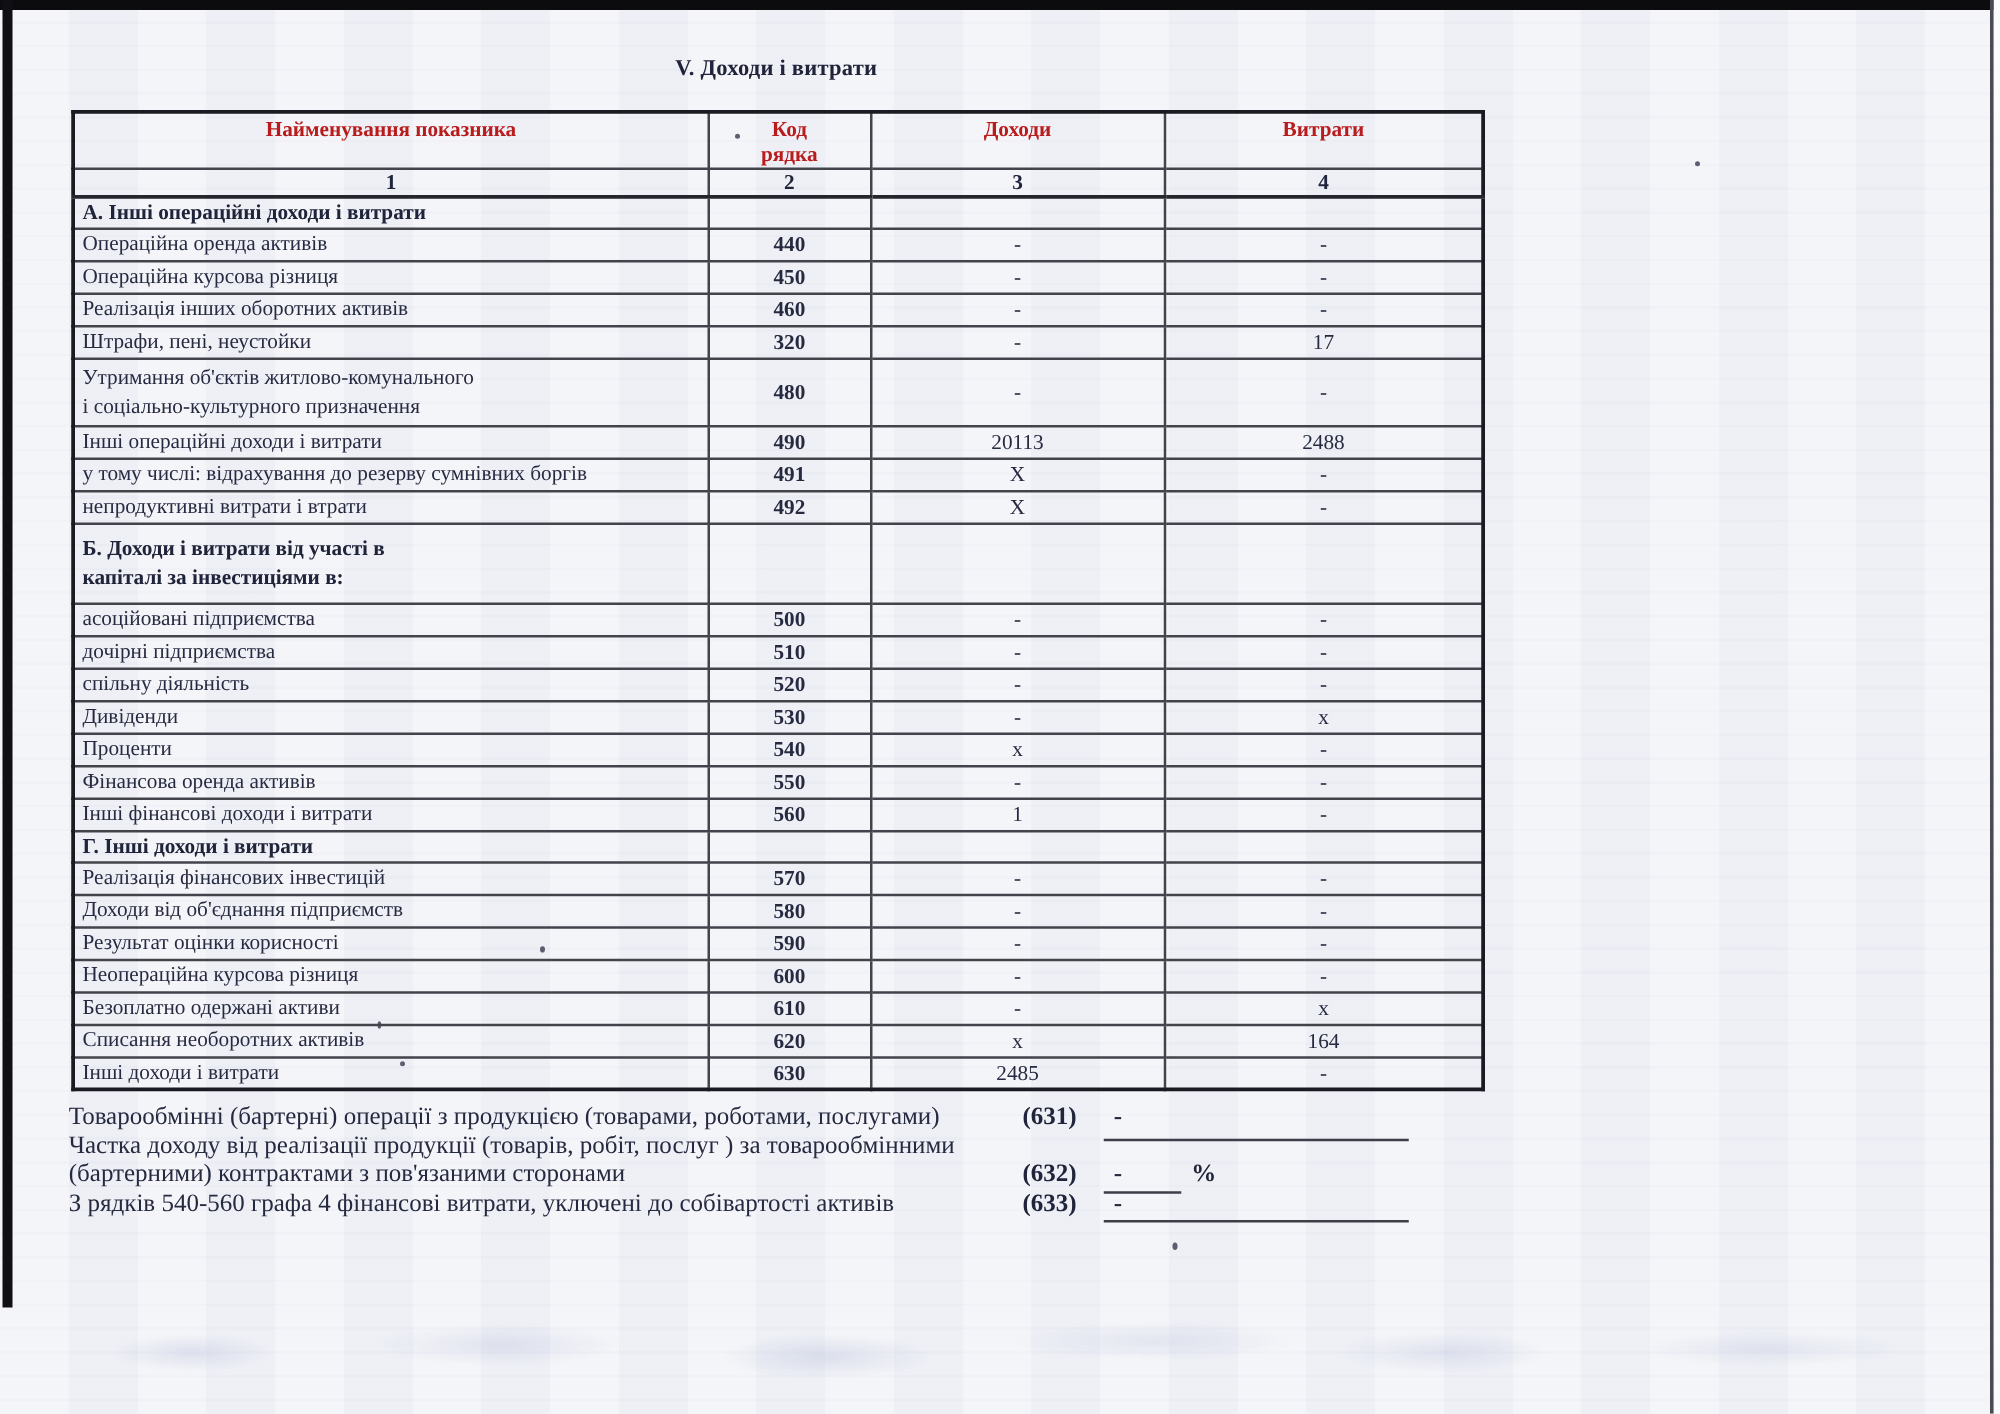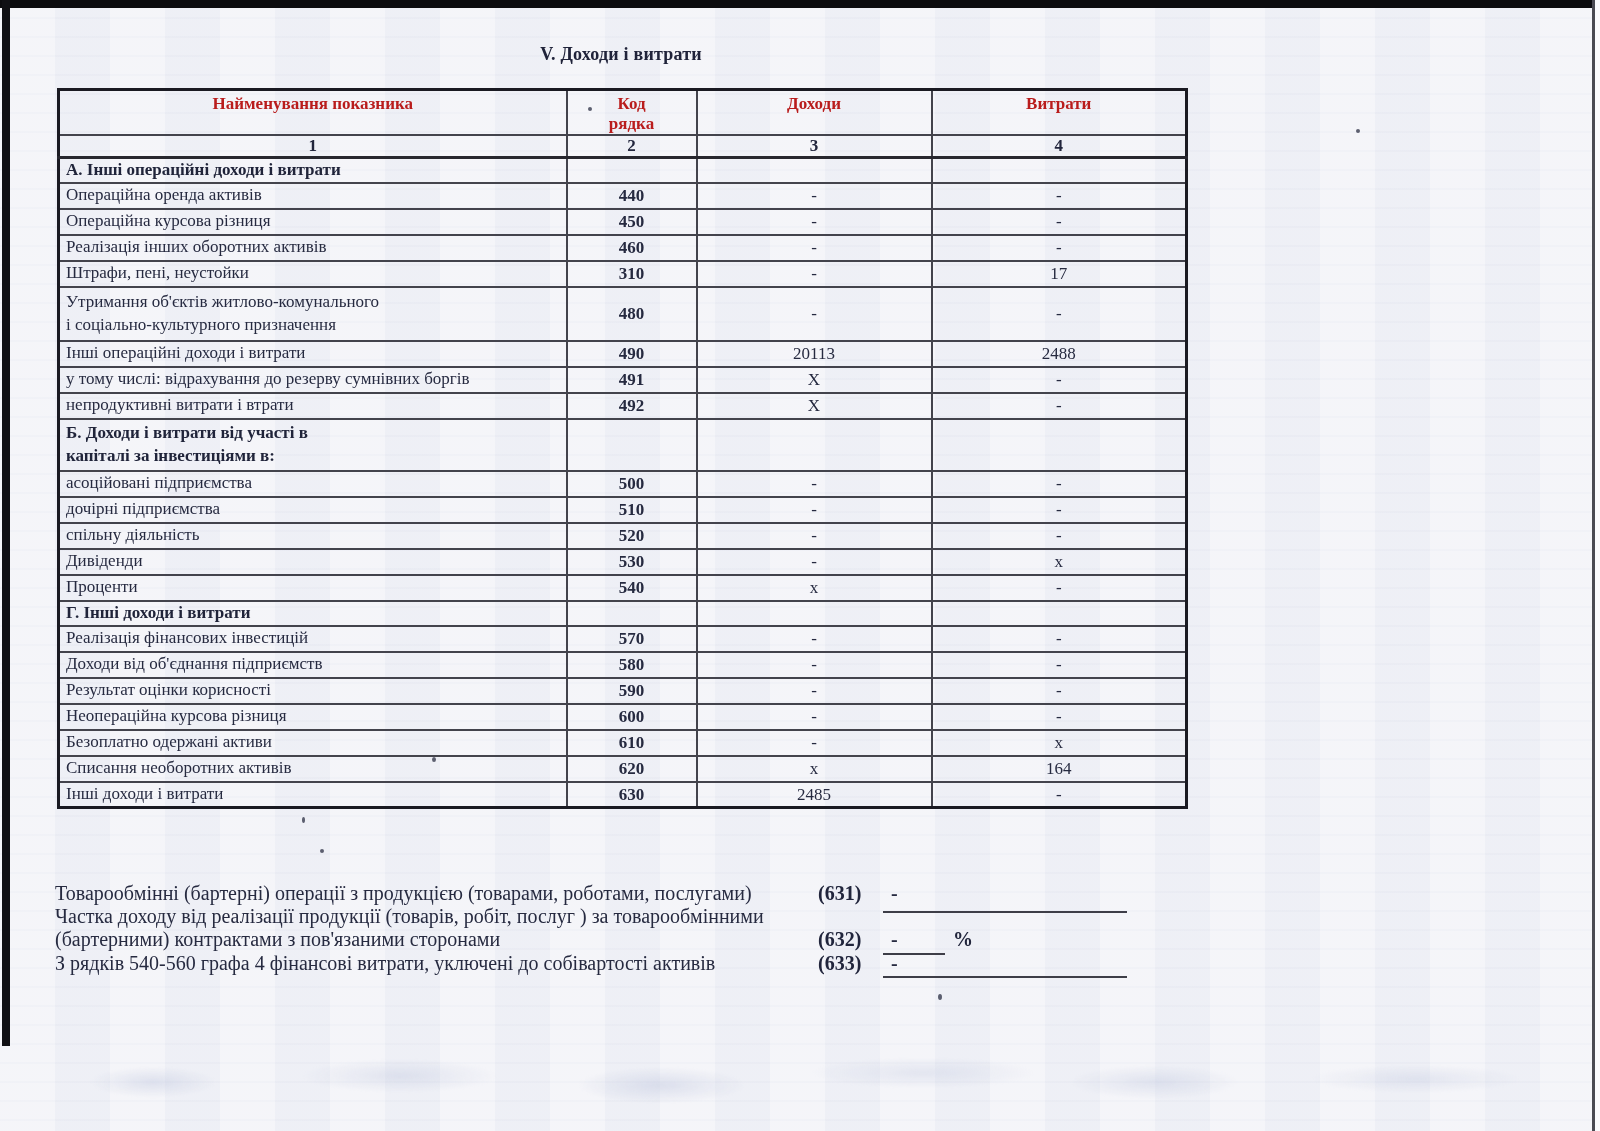--- a/index.html
+++ b/index.html
@@ -55,21 +55,21 @@
     font-size:17px; color:#262a40;
     overflow:hidden; white-space:nowrap;
   }
   table.fin thead th { font-weight:bold; color:#b91c1c; vertical-align:top; padding-top:3px; text-align:center; }
   tr.head-row  { height:45px; }
   tr.nums-row  { height:22px; font-weight:bold; }
   tr.nums-row td { text-align:center; border-bottom:3px solid #26262e; font-weight:bold; color:#21253c; }
   tr.item    { height:26px; }
   tr.section { height:22px; }
   tr.item.two-line    { height:54px; }
-  tr.section.two-line { height:52px; }
+  tr.section.two-line { height:64px; }
   td.c-name { text-align:left; padding-left:6px; vertical-align:middle; line-height:1.35; }
   tr.section td.c-name { font-weight:bold; color:#20243a; }
   td.c-code { text-align:center; font-weight:bold; color:#21253c; vertical-align:middle; }
   td.c-val  { text-align:center; vertical-align:middle; }
 
   .footnotes { position:absolute; left:55px; top:878px; width:1110px; height:110px; font-size:20px; color:#262a40; }
   .footnotes .fn-text { position:absolute; left:0; white-space:nowrap; }
   .footnotes .fn-code { position:absolute; left:763px; font-weight:bold; color:#21253c; }
   .fn-line { position:absolute; left:828px; border-bottom:2px solid #3e3e48; }
   .fn-line .fn-dash { position:absolute; left:8px; top:4px; font-weight:bold; }
@@ -153,21 +153,21 @@
             <div>Реалізація інших оборотних активів</div>
           </td>
           <td class="c-code">460</td>
           <td class="c-val">-</td>
           <td class="c-val">-</td>
         </tr>
         <tr class="item">
           <td class="c-name">
             <div>Штрафи, пені, неустойки</div>
           </td>
-          <td class="c-code">310</td>
+          <td class="c-code">320</td>
           <td class="c-val">-</td>
           <td class="c-val">17</td>
         </tr>
         <tr class="item two-line">
           <td class="c-name">
             <div>Утримання об'єктів житлово-комунального</div>
             <div> і соціально-культурного призначення</div>
           </td>
           <td class="c-code">480</td>
           <td class="c-val">-</td>
@@ -237,20 +237,36 @@
           <td class="c-code">530</td>
           <td class="c-val">-</td>
           <td class="c-val">х</td>
         </tr>
         <tr class="item">
           <td class="c-name">
             <div>Проценти</div>
           </td>
           <td class="c-code">540</td>
           <td class="c-val">х</td>
+          <td class="c-val">-</td>
+        </tr>
+        <tr class="item">
+          <td class="c-name">
+            <div>Фінансова оренда активів</div>
+          </td>
+          <td class="c-code">550</td>
+          <td class="c-val">-</td>
+          <td class="c-val">-</td>
+        </tr>
+        <tr class="item">
+          <td class="c-name">
+            <div>Інші фінансові доходи і витрати</div>
+          </td>
+          <td class="c-code">560</td>
+          <td class="c-val">1</td>
           <td class="c-val">-</td>
         </tr>
         <tr class="section">
           <td class="c-name">
             <div>Г. Інші доходи і витрати</div>
           </td>
           <td class="c-code"></td>
           <td class="c-val"></td>
           <td class="c-val"></td>
         </tr>

